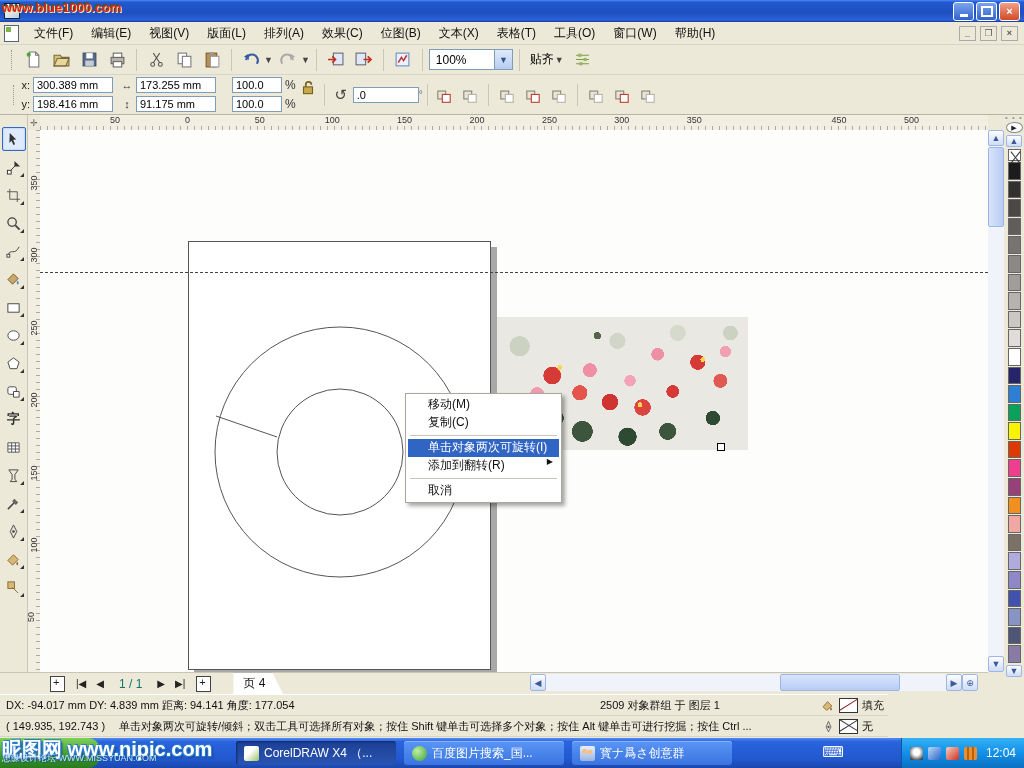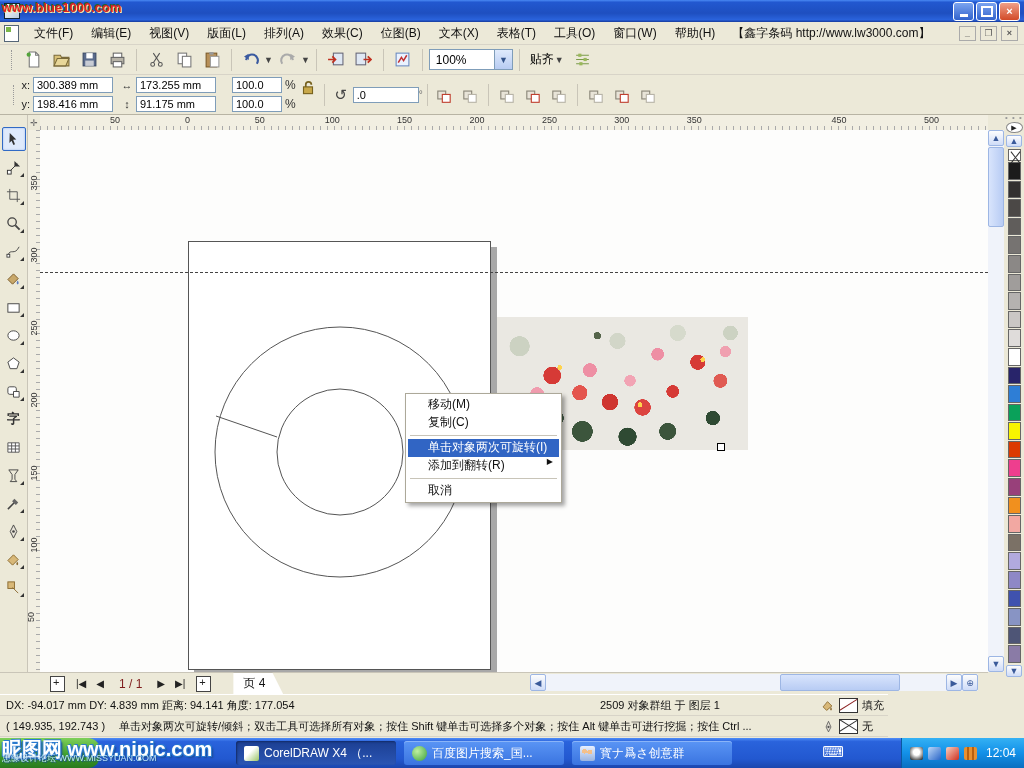--- a/index.html
+++ b/index.html
@@ -123,21 +123,21 @@
   .pal-scroll{width:16px;height:13px;margin:1px 0}
   .swatch{width:13px;height:17.6px;border:1px solid #666;box-sizing:border-box;margin-top:1px}
   .swatch.none{background:#fff;position:relative}
   .swatch.none::before,.swatch.none::after{content:"";position:absolute;left:-1px;top:7px;width:15px;height:1px;background:#333}
   .swatch.none::before{transform:rotate(52deg)}.swatch.none::after{transform:rotate(-52deg)}
   
   #pagenav{left:0;top:672px;width:988px;height:22px;background:#ece9d8;border-top:1px solid #c9c5b8;display:flex;align-items:center;box-sizing:border-box;padding-left:44px}
   .nav-glyph{color:#222;font-size:10px;padding:0 5px;display:flex;align-items:center}
   .addpage{width:13px;height:14px;border:1px solid #444;background:#fff;position:relative;margin:0 6px}
   .addpage::after{content:"+";position:absolute;left:2px;top:-1px;font-size:11px;color:#222}
-  #page-counter{padding:0 10px;color:#7f1d1d}
+  #page-counter{padding:0 10px;color:#0f766e}
   #page-tab{margin-left:16px;height:20px;background:#fff;padding:2px 18px 0 10px;color:#111;
     clip-path:polygon(0 0,calc(100% - 11px) 0,100% 100%,0 100%);filter:drop-shadow(0 0 1px #777)}
   #hscroll{position:absolute;left:530px;top:674px;width:448px;height:17px;background:#f0f3fa}
   #hscroll .left{position:absolute;left:0;top:0;width:16px;height:17px}
   #hscroll .right{position:absolute;right:16px;top:0;width:16px;height:17px}
   #hthumb{position:absolute;left:250px;top:0;width:120px;height:17px;background:linear-gradient(180deg,#d8e4fc,#b8ccf4);border:1px solid #9db6e4;border-radius:2px;box-sizing:border-box}
   #hscroll .nav-mag{position:absolute;right:0;top:0;width:16px;height:17px}
   
   #statusbar{left:0;top:694px;width:888px;height:44px;background:#ece9d8;border-top:1px solid #fff;font-size:11px;color:#111}
   .srow{height:21px;display:flex;align-items:center;padding:0 6px;border-bottom:1px solid #d8d4c8;box-sizing:border-box;white-space:nowrap;overflow:hidden}
@@ -182,21 +182,20 @@
     <span class="winbtn">
         <span class="glyph-restore"></span>
       </span>
     <span class="winbtn close">×</span>
   </span>
 </div>
 
 <div class="abs" id="menubar">
   <span class="docicon"></span>
   <span id="menu-items"><span class="menu-item">文件(F)</span><span class="menu-item">编辑(E)</span><span class="menu-item">视图(V)</span><span class="menu-item">版面(L)</span><span class="menu-item">排列(A)</span><span class="menu-item">效果(C)</span><span class="menu-item">位图(B)</span><span class="menu-item">文本(X)</span><span class="menu-item">表格(T)</span><span class="menu-item">工具(O)</span><span class="menu-item">窗口(W)</span><span class="menu-item">帮助(H)</span></span>
-  <span id="menu-note">【鑫字条码 http://www.lw3000.com】</span>
   <span class="mdi-btns">
     <span class="mdi-btn">_</span>
     <span class="mdi-btn">❐</span>
     <span class="mdi-btn">×</span>
   </span>
 </div>
 
 <div class="abs" id="toolbar">
   <span class="grip"></span>
   <span id="toolbar-icons" style="display:flex;align-items:center;gap:2px">
@@ -407,21 +406,21 @@
     <span class="hrlabel" style="left: 147.4px;">0</span>
     <span class="hrlabel" style="left: 219.8px;">50</span>
     <span class="hrlabel" style="left: 292.2px;">100</span>
     <span class="hrlabel" style="left: 364.6px;">150</span>
     <span class="hrlabel" style="left: 437px;">200</span>
     <span class="hrlabel" style="left: 509.4px;">250</span>
     <span class="hrlabel" style="left: 581.8px;">300</span>
     <span class="hrlabel" style="left: 654.2px;">350</span>
     <span class="hrlabel" style="left: 726.6px; margin-top: 32px;">400</span>
     <span class="hrlabel" style="left: 799px;">450</span>
-    <span class="hrlabel" style="left: 871.4px; margin-left: 20px;">500</span>
+    <span class="hrlabel" style="left: 871.4px;">500</span>
   </div>
 <div class="abs" id="vruler">
     <span class="vrlabel" style="top: 48px;">350</span>
     <span class="vrlabel" style="top: 120.4px;">300</span>
     <span class="vrlabel" style="top: 192.8px;">250</span>
     <span class="vrlabel" style="top: 265.2px;">200</span>
     <span class="vrlabel" style="top: 337.6px;">150</span>
     <span class="vrlabel" style="top: 410px;">100</span>
     <span class="vrlabel" style="top: 482.4px;">50</span>
   </div>

